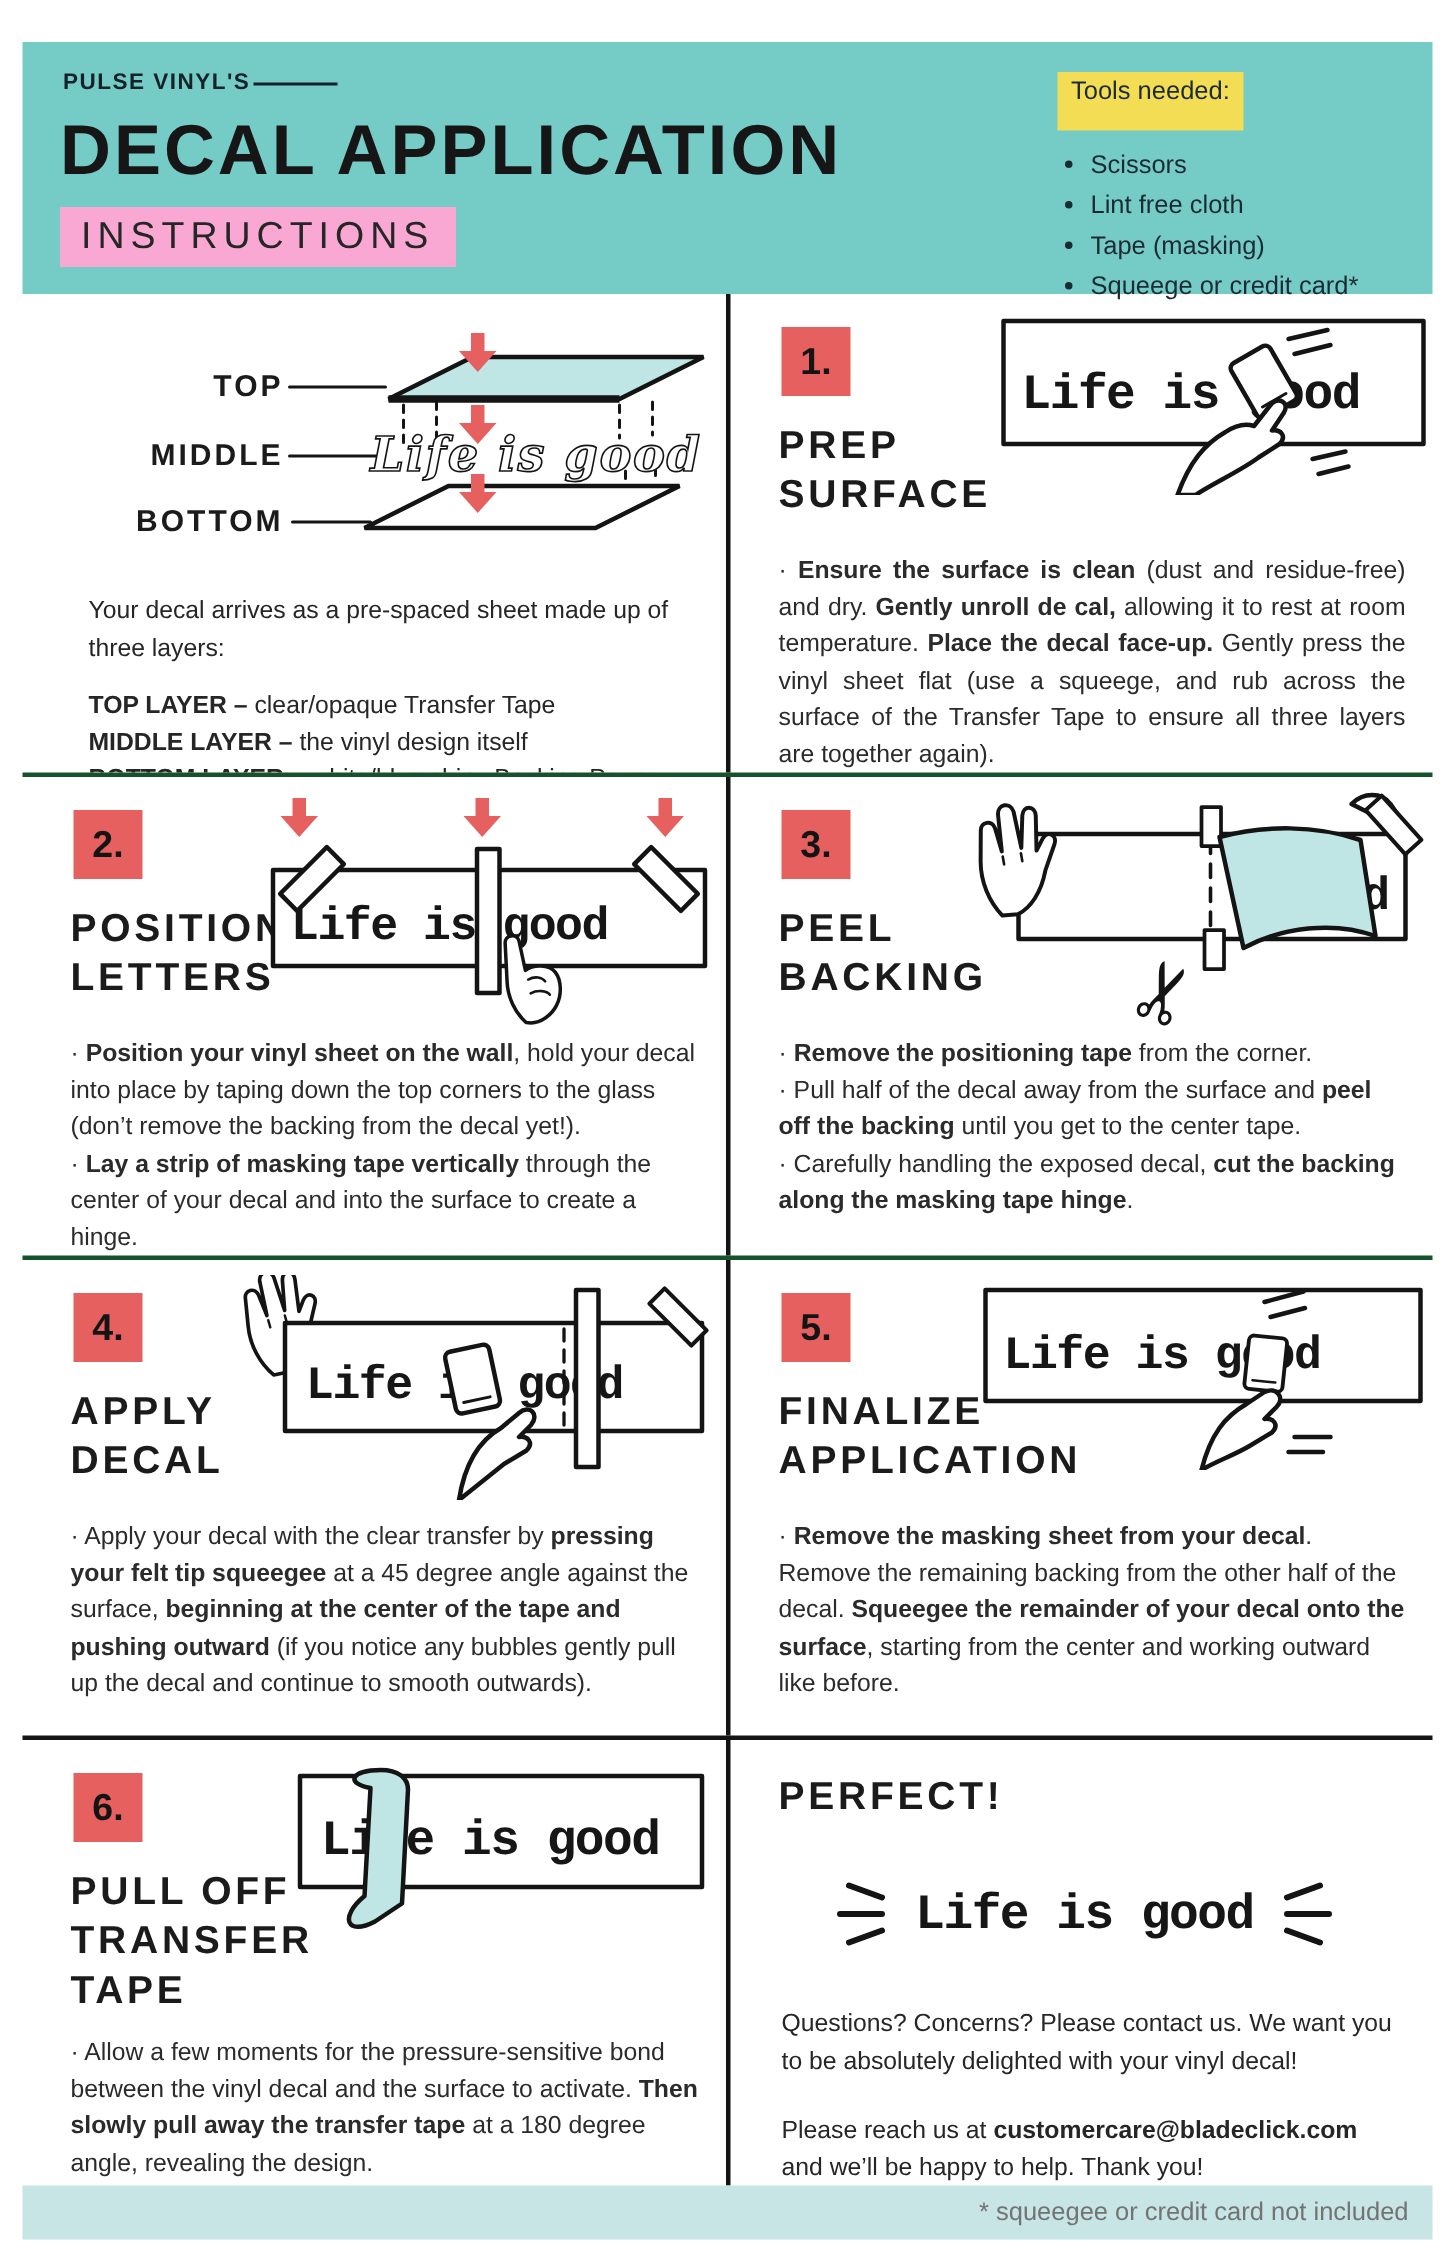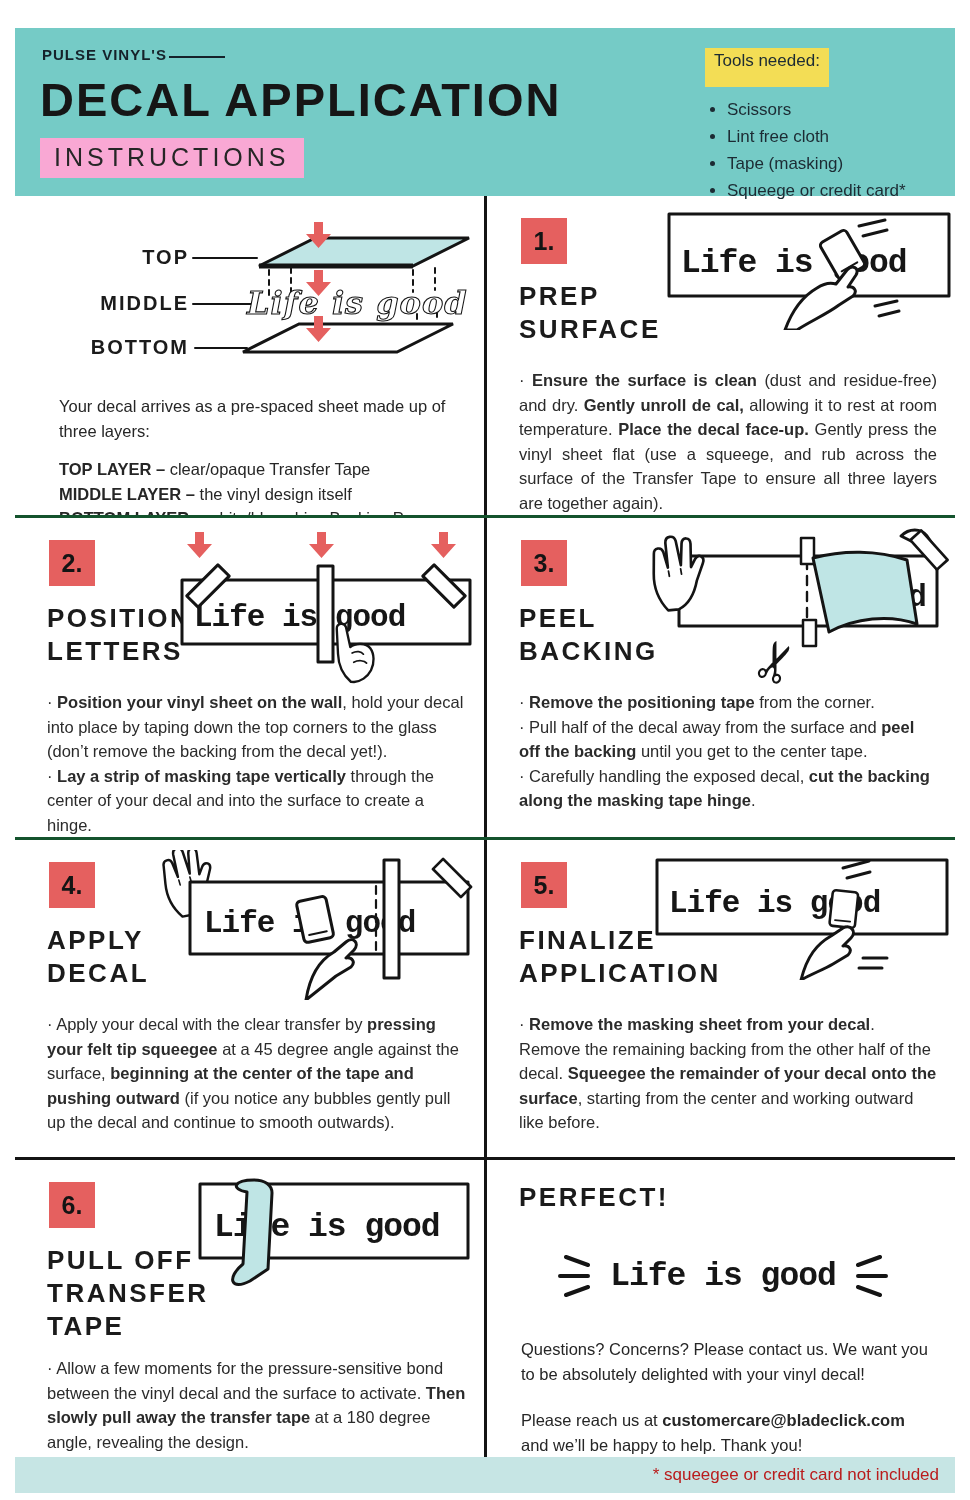--- a/index.html
+++ b/index.html
@@ -47,21 +47,21 @@
 
   
   .perfect-title{margin:4px 0 0 0;font-size:26px;font-weight:bold;letter-spacing:2.5px;color:#1b1b1b;}
   .logo-row{display:flex;align-items:center;justify-content:center;gap:16px;margin:34px 10px 0 0;}
   .perfect-p{margin:32px 8px 0 2px;font-size:16.5px;line-height:24.5px;}
   .perfect-p2{margin:22px 8px 0 2px;font-size:16.5px;line-height:24.5px;}
 
   
   .footnote{position:absolute;left:15px;right:15px;top:1457px;height:36px;background:#c6e5e4;
             font-size:17px;line-height:36px;text-align:right;padding-right:16px;
-            box-sizing:border-box;color:#b91c1c;}
+            box-sizing:border-box;color:#737373;}
 
   
   .logo-text{font-family:"Liberation Mono",monospace;font-weight:bold;fill:#161616;letter-spacing:-1px;}
   .final-logo{font-family:"Liberation Mono",monospace;font-weight:bold;font-size:33px;
               color:#161616;letter-spacing:-1px;white-space:nowrap;}
   .diag-label{font-family:"Liberation Sans",sans-serif;font-weight:bold;font-size:20px;
               letter-spacing:2px;fill:#1b1b1b;}
   .script-text{font-family:"DejaVu Serif",serif;font-style:italic;font-weight:bold;
                fill:#ffffff;stroke:#141414;stroke-width:1.1px;letter-spacing:1px;}
   .ln{stroke:#141414;stroke-width:3;fill:none;stroke-linecap:round;}

